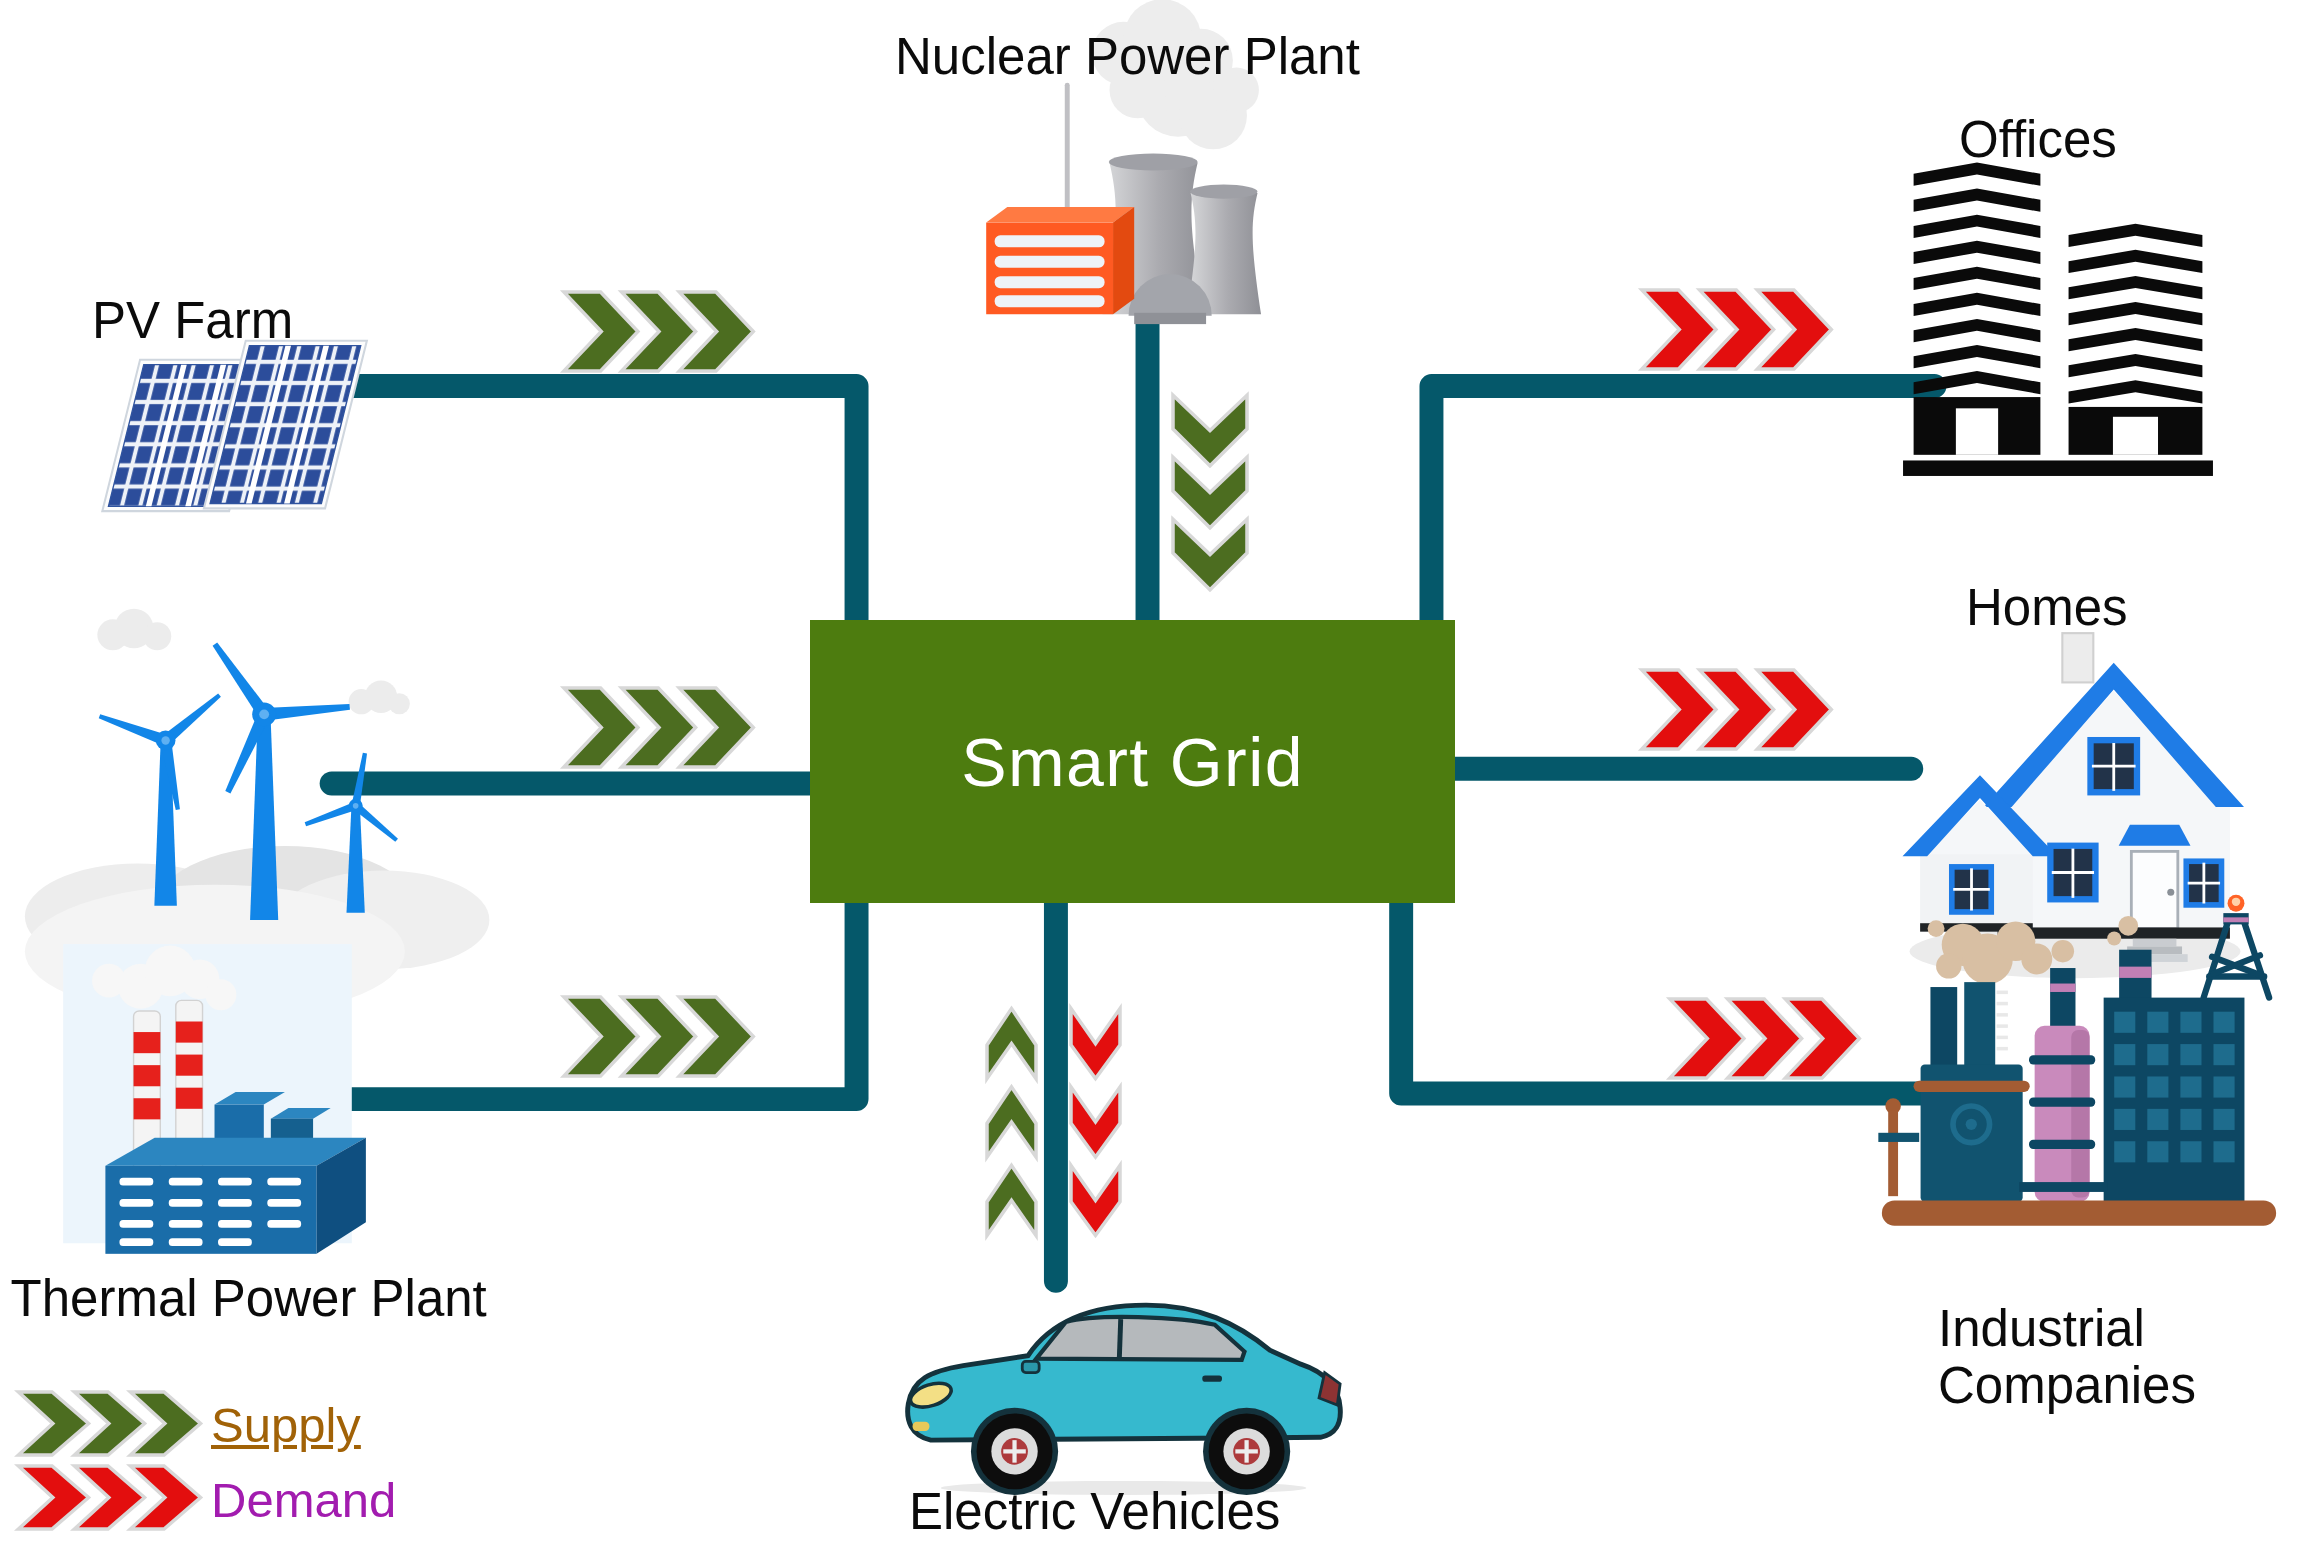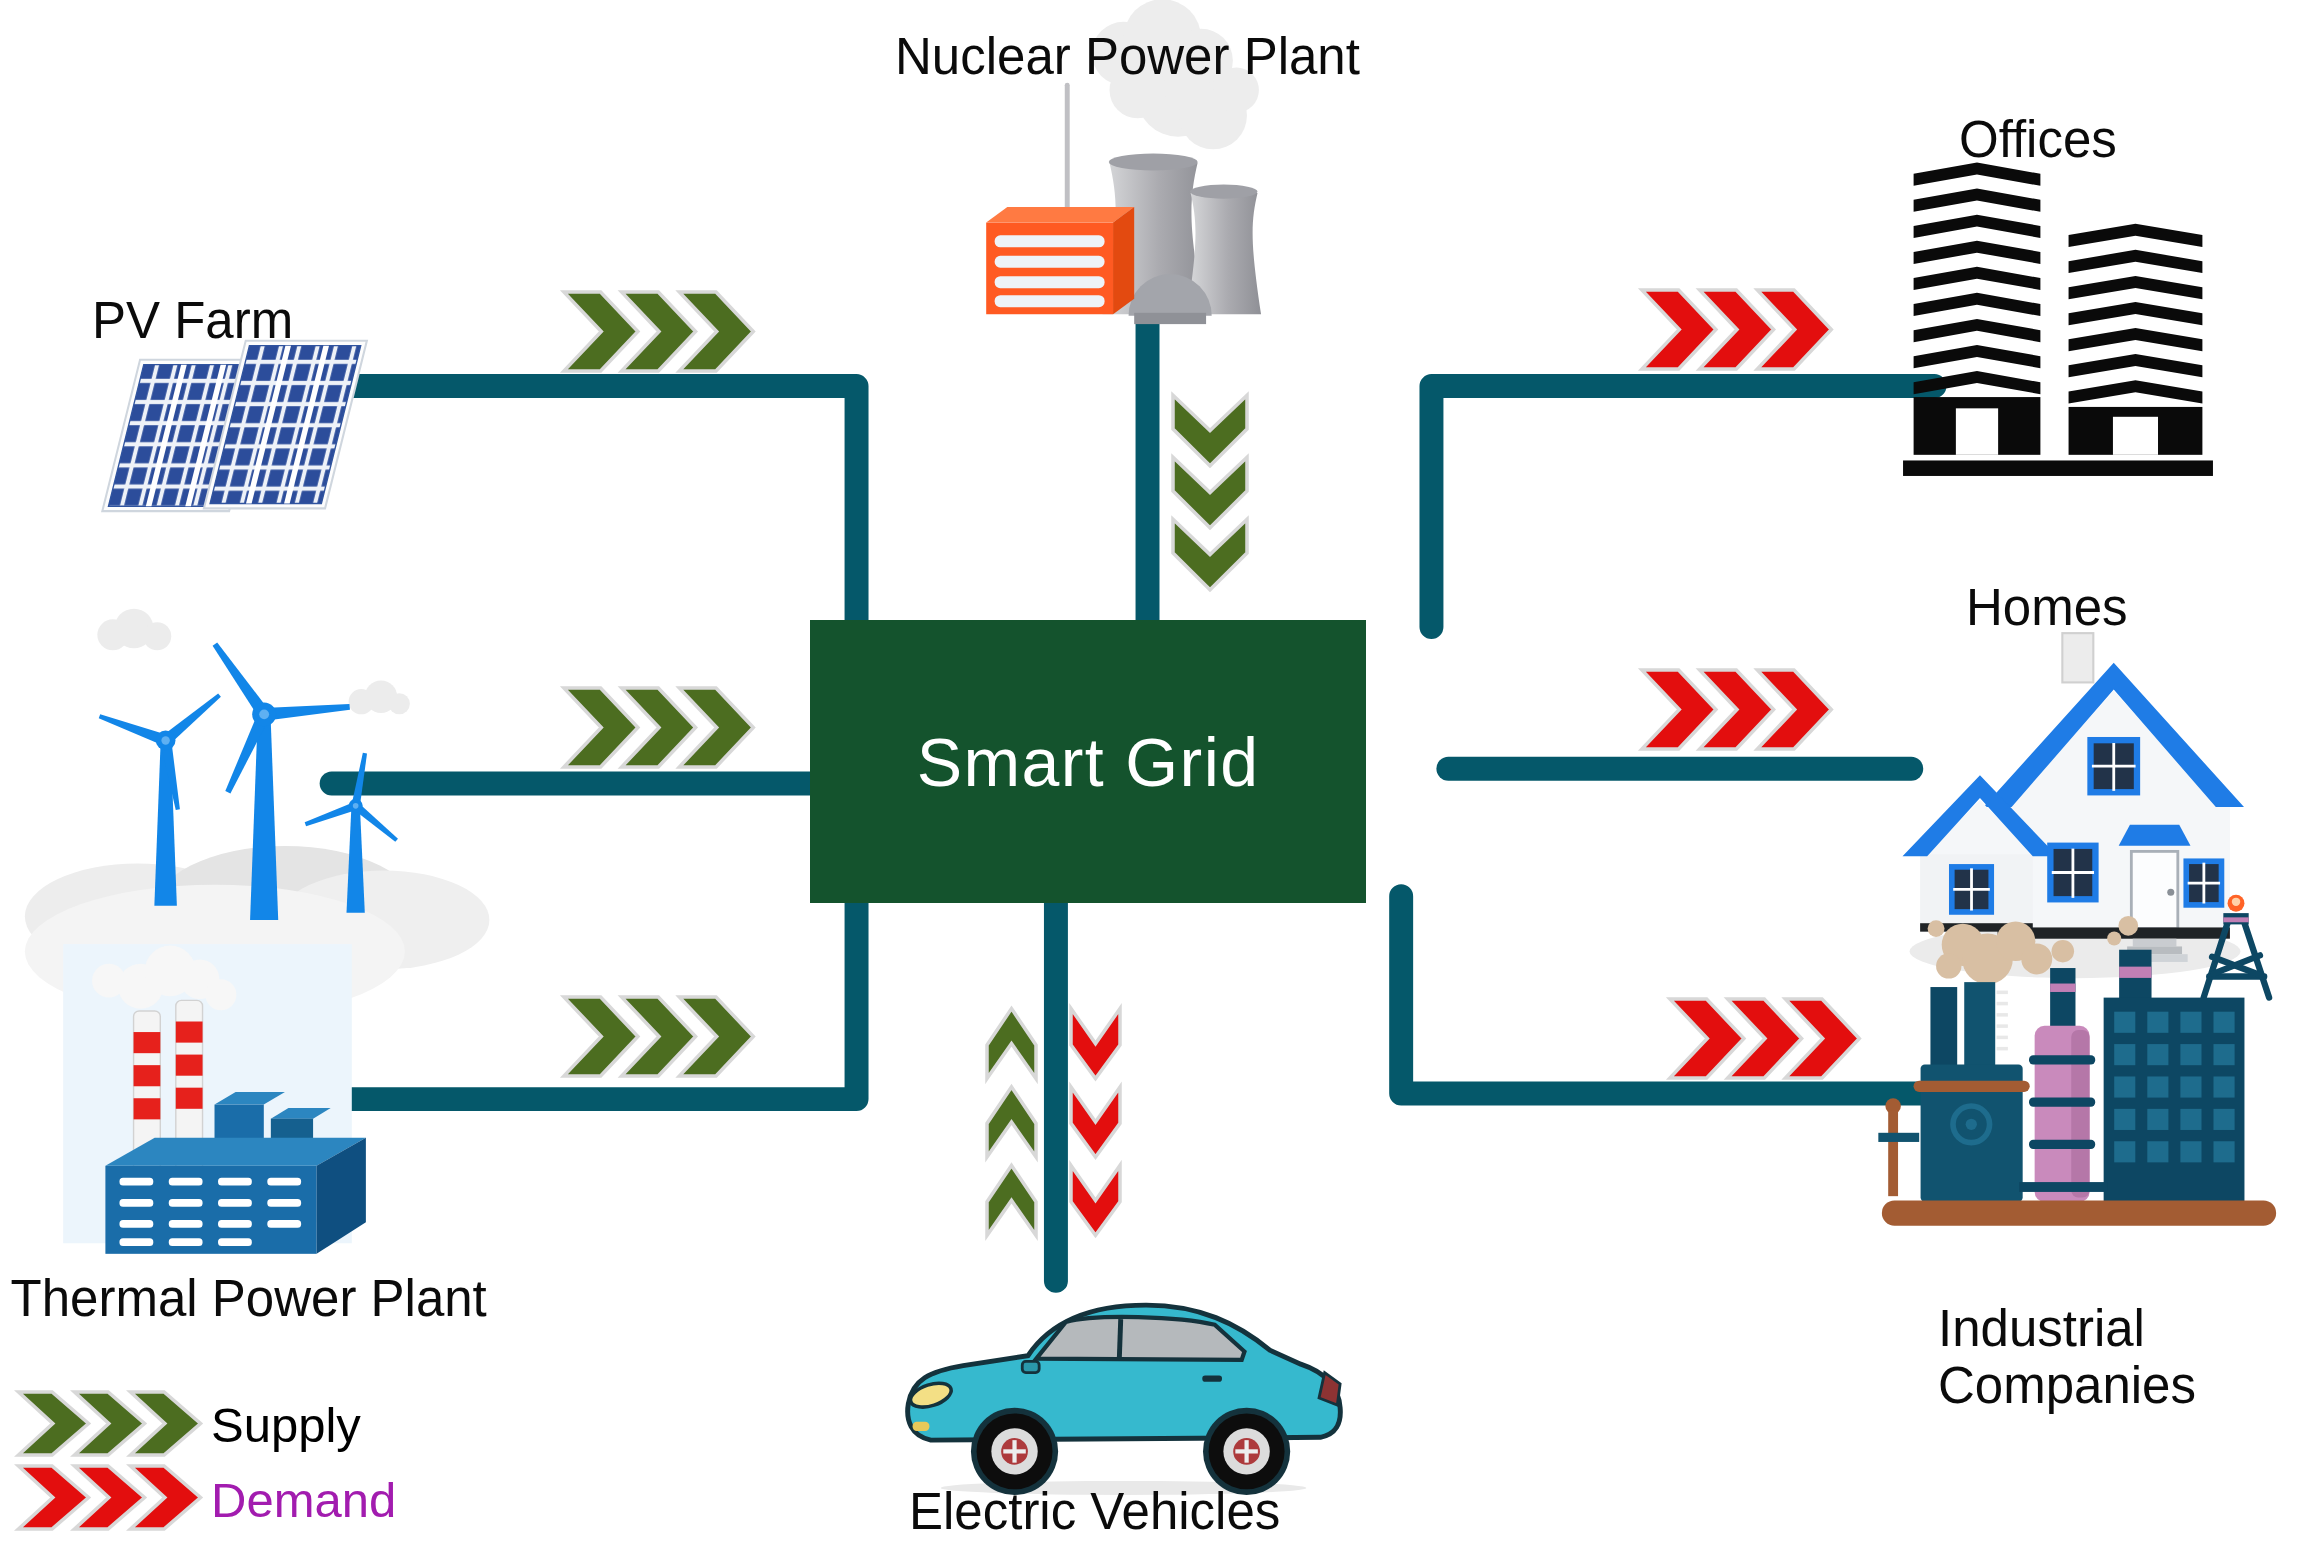--- a/index.html
+++ b/index.html
@@ -3,33 +3,33 @@
 <meta charset="utf-8">
 <style>
   html,body{margin:0;padding:0;background:#ffffff;}
   .stage{position:relative;width:2319px;height:1562px;background:#ffffff;overflow:hidden;
          font-family:"Liberation Sans","DejaVu Sans",sans-serif;}
   svg{display:block;overflow:visible;}
   
   .connectors{position:absolute;left:0;top:0;z-index:1;}
   .connectors path{fill:none;stroke:#05586A;stroke-width:34;stroke-linecap:round;stroke-linejoin:round;}
   
-  .grid-box{position:absolute;left:810px;top:620px;width:556px;height:283px;background:#14532d;
+  .grid-box{position:absolute;left:810px;top:620px;width:645px;height:283px;background:#4d7c0f;
             z-index:2;display:flex;align-items:center;justify-content:center;}
   .grid-box span{color:#ffffff;font-size:68px;font-weight:300;letter-spacing:1.4px;}
   
   .arrows{position:absolute;z-index:2;}
   .supply{fill:#4C6D20;stroke:#D8D8D8;stroke-width:5;}
   .demand{fill:#E30E0E;stroke:#D8D8D8;stroke-width:5;}
   
   .lbl{position:absolute;z-index:4;color:#0B0B0B;font-size:51px;line-height:1.12;text-align:left;white-space:nowrap;}
   .icon{position:absolute;z-index:3;}
   
   .legend-label{position:absolute;z-index:4;font-size:49px;font-weight:400;white-space:nowrap;}
-  .legend-supply-text{color:#000000;}
+  .legend-supply-text{color:#a16207;text-decoration:underline;}
   .legend-demand-text{color:#a21caf;}
 </style>
 </head>
 <body>
 
 <div class="stage">
 
   <svg width="0" height="0" style="position:absolute" aria-hidden="true">
     <defs>
       <polygon id="cr" points="0,0 52,0 105,56 52,112 0,112 53,56"></polygon>

